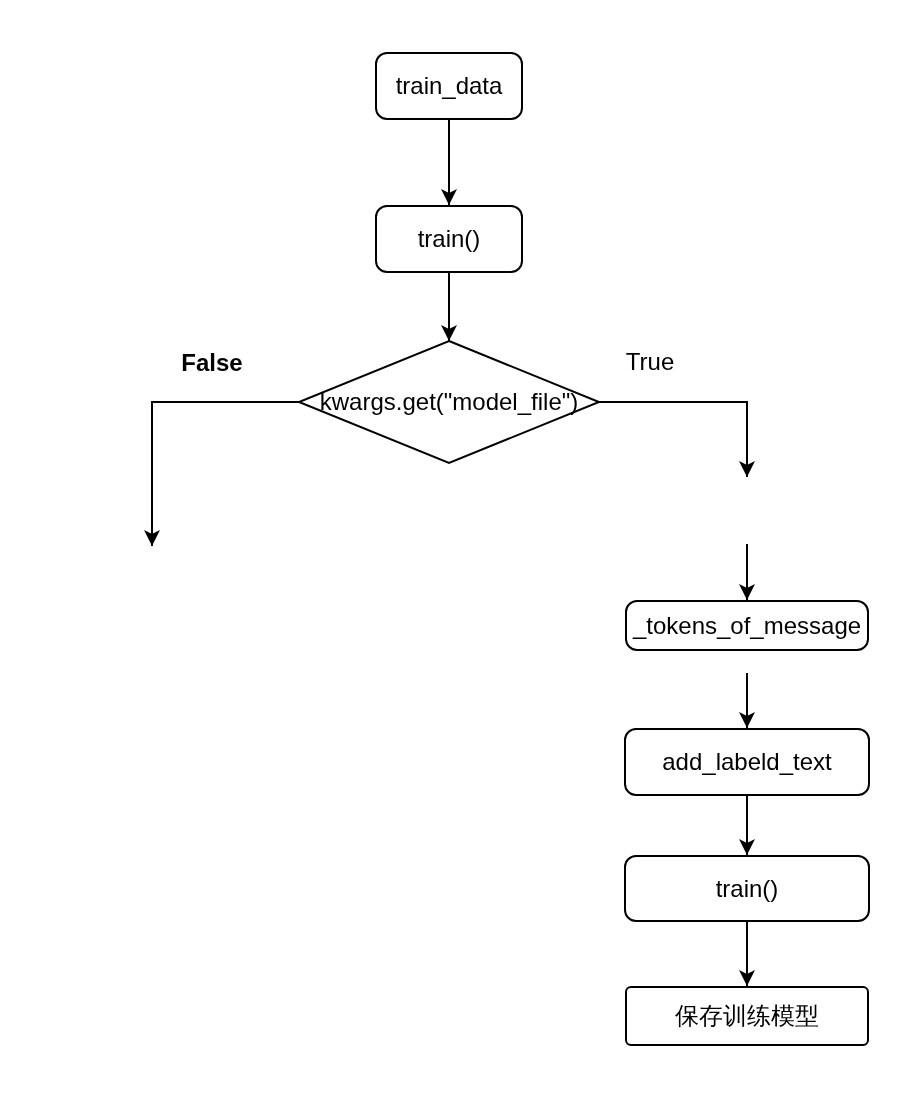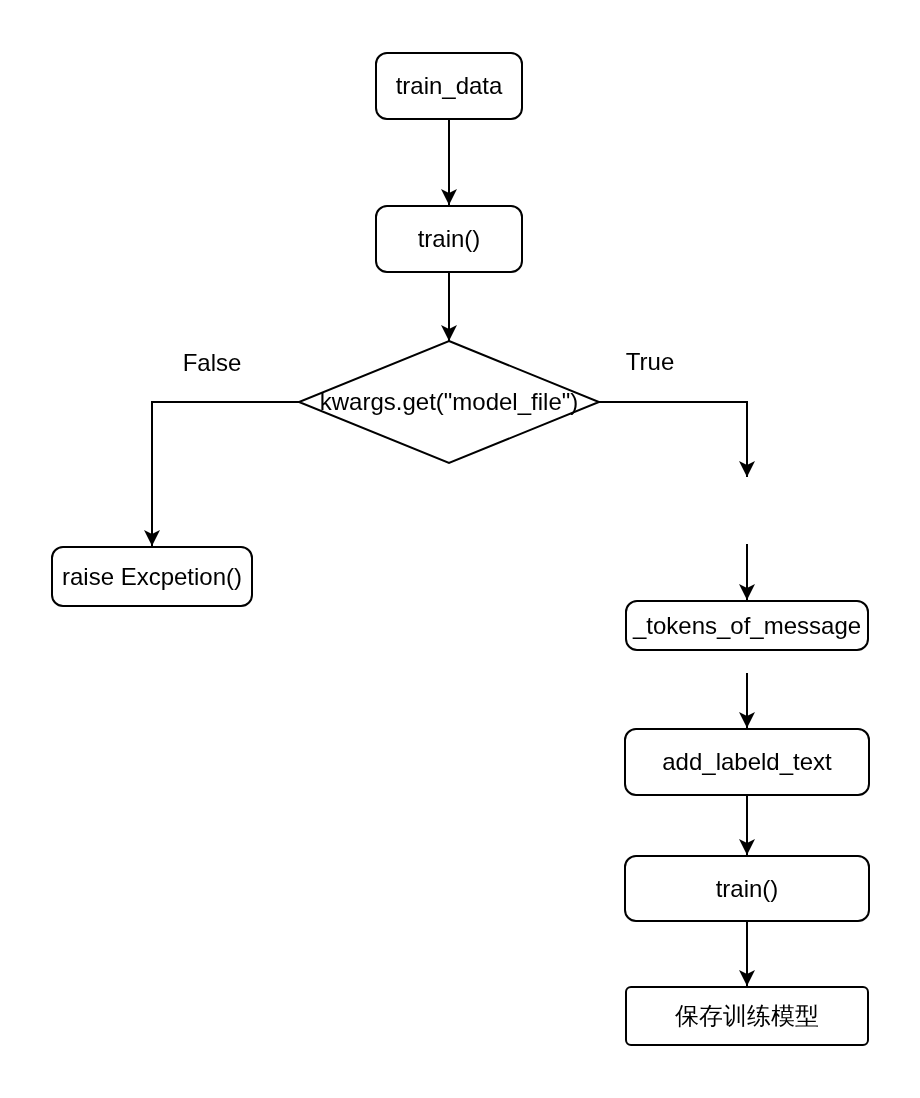--- a/index.html
+++ b/index.html
@@ -52,21 +52,21 @@
   
   #n-train-data        { left: 375px; top: 52px;  width: 148px; height: 68px; }
   #n-train-call        { left: 375px; top: 205px; width: 148px; height: 68px; }
   #n-raise-exception   { left: 51px;  top: 546px; width: 202px; height: 61px; }
   #n-text-cat-trainer  { left: 628px; top: 477px; width: 238px; height: 67px; }
   #n-tokens-of-message { left: 625px; top: 600px; width: 244px; height: 51px; }
   #n-add-labeld-text   { left: 624px; top: 728px; width: 246px; height: 68px; }
   #n-train-call-2      { left: 624px; top: 855px; width: 246px; height: 67px; }
   #n-save-model        { left: 625px; top: 986px; width: 244px; height: 60px; }
   #lbl-decision        { left: 299px; top: 387px; width: 300px; height: 30px; }
-  #lbl-false           { left: 182px; top: 350px; width: 60px;  height: 26px; }
+  #lbl-false           { left: 182px; top: 350px; width: 60px;  height: 26px; font-weight: bold; }
   #lbl-true            { left: 620px; top: 349px; width: 60px;  height: 26px; align-items: center; }
 </style>
 </head>
 <body>
 
 <div class="canvas">
 
   <svg class="edges-layer" viewBox="0 0 920 1098" xmlns="http://www.w3.org/2000/svg">
     <defs>
       <marker id="arrowhead" markerUnits="userSpaceOnUse" markerWidth="18" markerHeight="18" viewBox="0 0 18 18" refX="17" refY="9" orient="auto">
@@ -99,23 +99,20 @@
   </div>
 
   <div class="floating-label" id="lbl-false">
     <span>False</span>
   </div>
 
   <div class="floating-label" id="lbl-true">
     <span>True</span>
   </div>
 
-  <div class="node" id="n-raise-exception">
-    <span>raise Excpetion()</span>
-  </div>
 
 
   <div class="node" id="n-tokens-of-message">
     <span>_tokens_of_message</span>
   </div>
 
   <div class="node" id="n-add-labeld-text">
     <span>add_labeld_text</span>
   </div>
 

